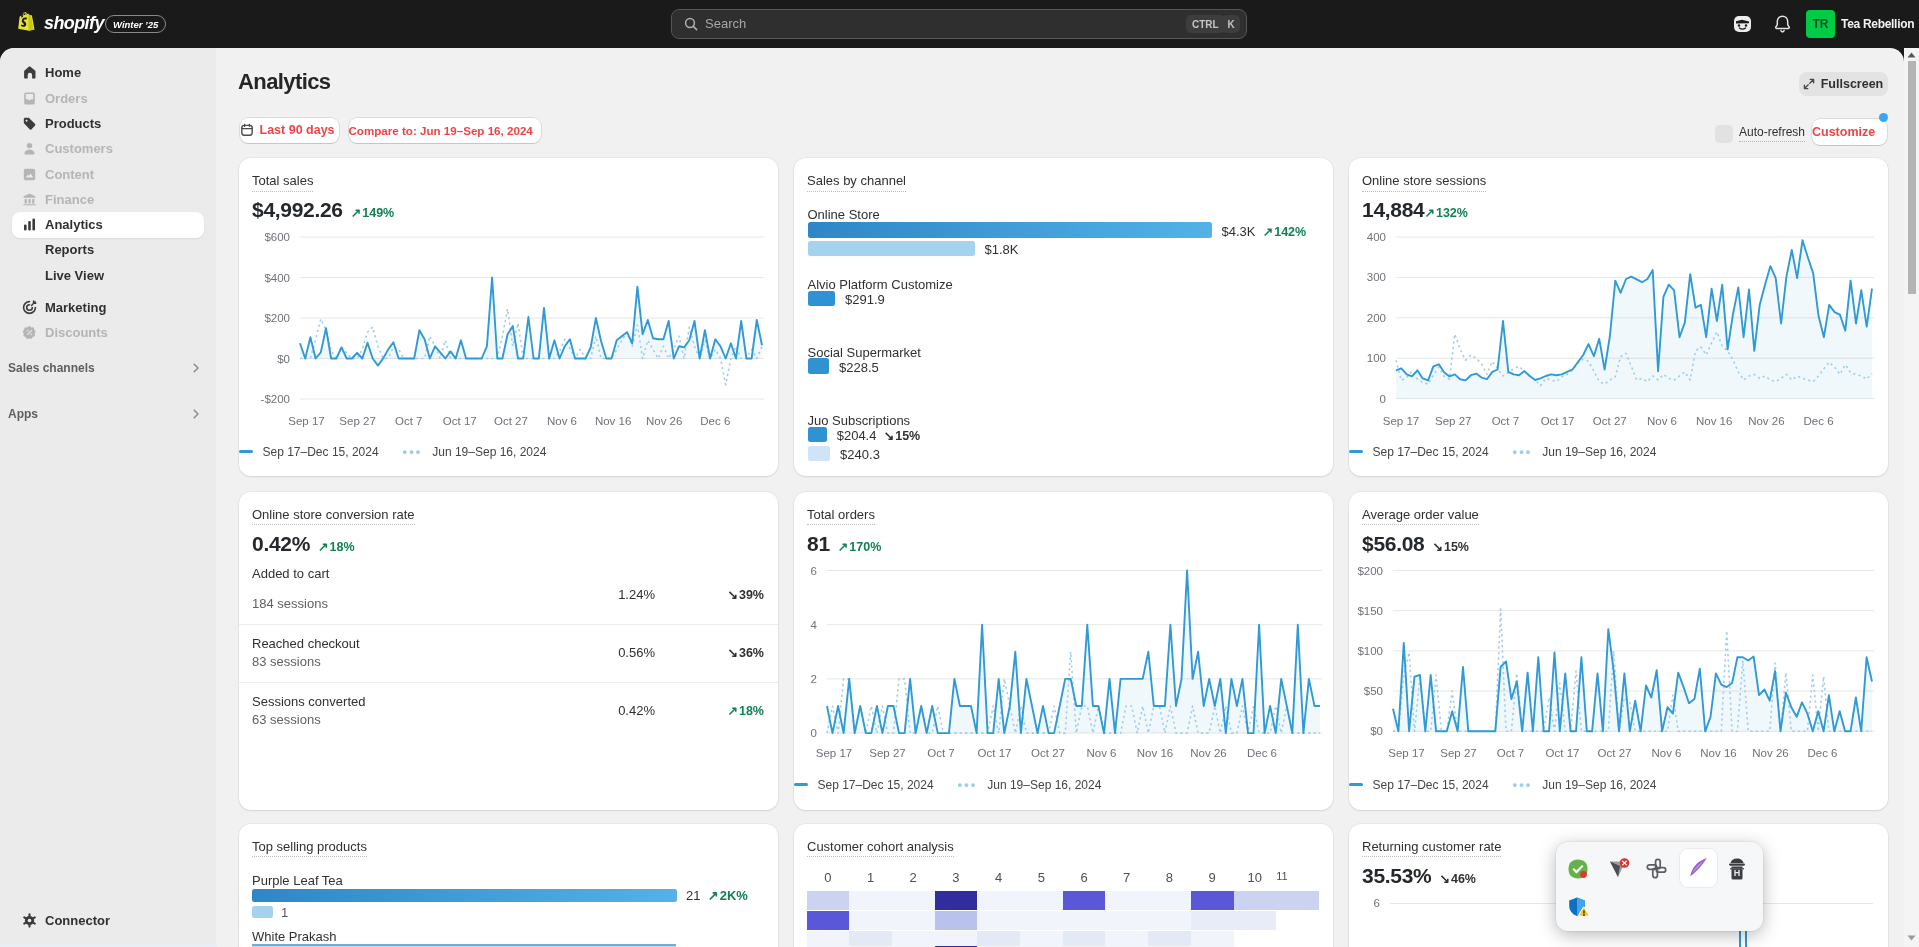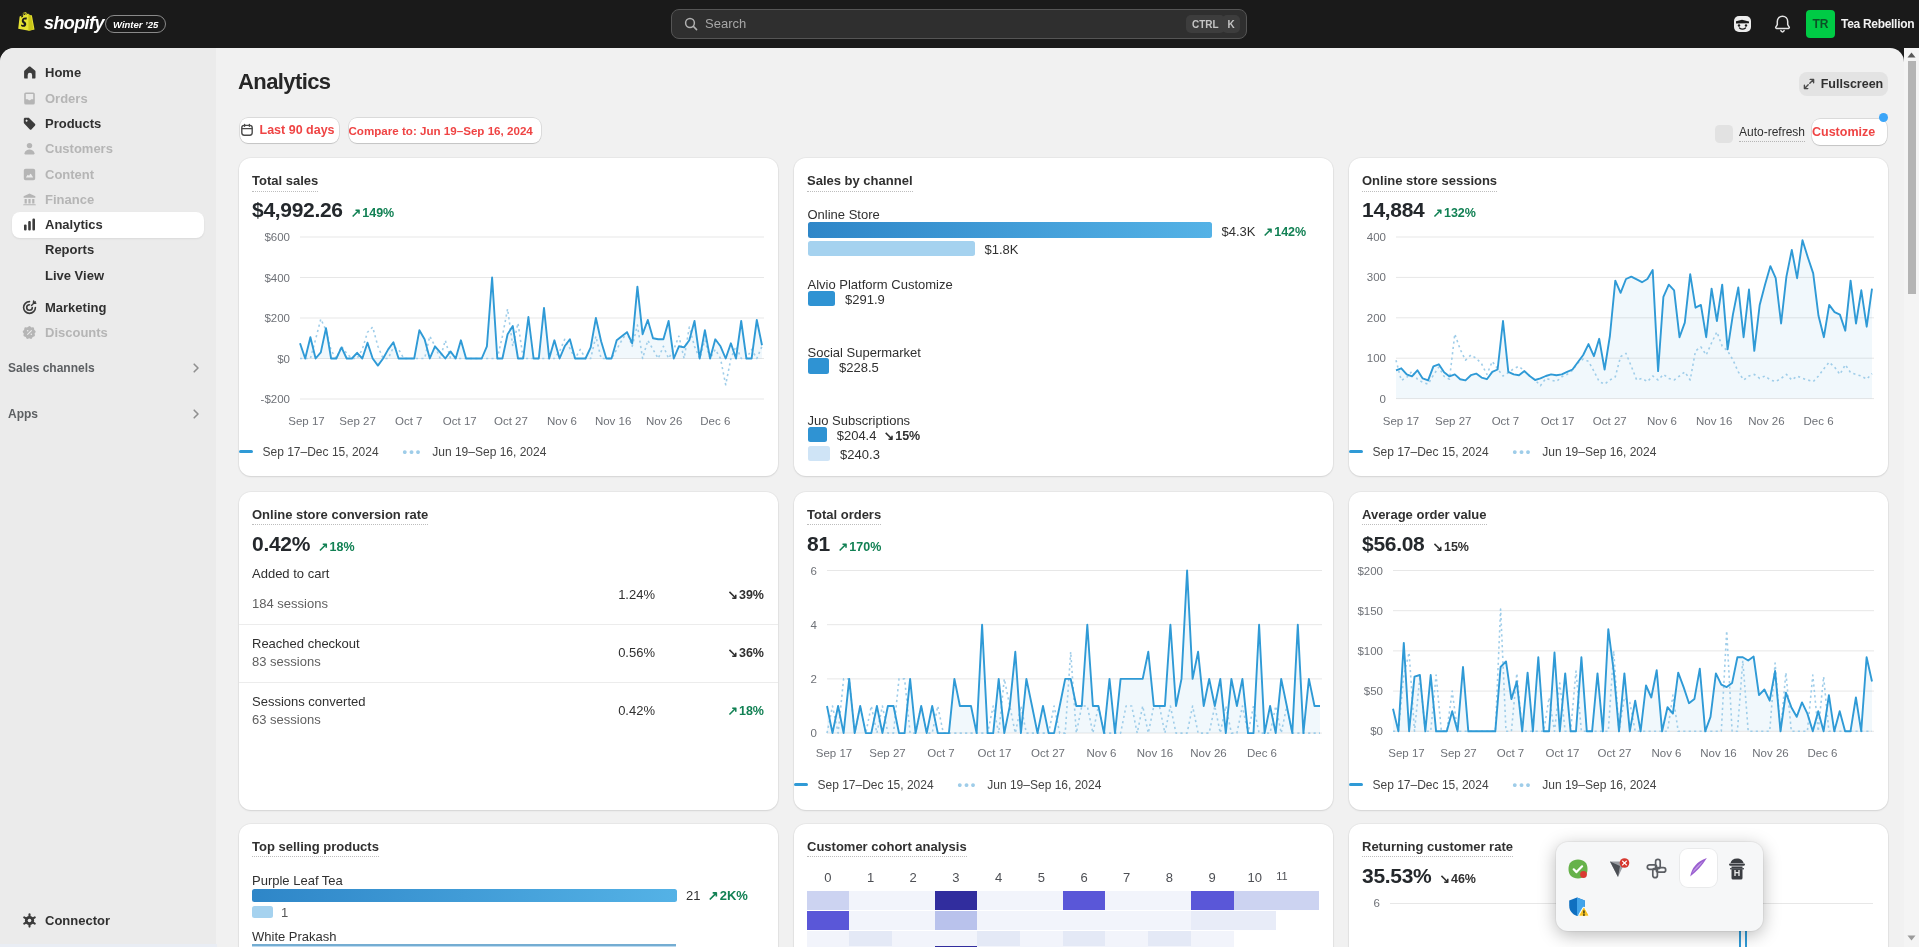--- a/index.html
+++ b/index.html
@@ -5,21 +5,21 @@
 body{background:#1a1a1a;font-family:"Liberation Sans",sans-serif;position:relative}
 .abs{position:absolute}
 .frame{position:absolute;left:0;top:48px;width:1904px;height:899px;background:#f1f1f1;border-radius:14px 14px 0 0;overflow:hidden}
 .sidebar{position:absolute;left:0;top:0;width:216px;height:899px;background:#ebebeb;border-radius:14px 0 0 0}
 .nav{position:absolute;left:12px;width:192px;height:26px;display:flex;align-items:center;gap:8px;padding-left:10px;font-size:13px;font-weight:700;color:#303030;border-radius:8px}
 .nav.dis{color:#b5b5b5}
 .nav.sel{background:#fff;box-shadow:0 1px 2px rgba(0,0,0,.08)}
 .nav .ic{width:15px;height:15px;flex:0 0 15px;display:flex}
 .navhead{position:absolute;left:8px;font-size:12px;font-weight:700;color:#5c5f62}
 .card{position:absolute;width:539px;background:#fff;border-radius:12px;box-shadow:0 0 0 1px rgba(0,0,0,.035),0 1px 2px rgba(0,0,0,.09)}
-.ctitle{position:absolute;font-size:13px;font-weight:700;color:#303030;border-bottom:1.5px dotted #bdbdbd;padding-bottom:2.5px;line-height:14px}
+.ctitle{position:absolute;font-size:13px;font-weight:400;color:#303030;border-bottom:1.5px dotted #bdbdbd;padding-bottom:2.5px;line-height:14px}
 .bignum{position:absolute;font-size:21px;font-weight:700;color:#24282c;letter-spacing:-0.3px}
 .chg{font-size:12.5px;font-weight:700}
 .chg.g{color:#128154}
 .chg.d{color:#303030}
 .lbl13{position:absolute;font-size:13px;color:#303030;line-height:15px}
 .sub13{position:absolute;font-size:13px;color:#616161;line-height:15px}
 .bar{position:absolute;border-radius:2.5px;height:15.5px}
 .legend{position:absolute;display:flex;justify-content:flex-start;align-items:center;gap:10px;font-size:12px;color:#444}
 .btn{position:absolute;background:#fff;border-radius:8px;display:flex;align-items:center;justify-content:flex-start;gap:6px;font-size:12.5px;font-weight:700;color:#ef4444;box-shadow:0 0 0 .66px rgba(0,0,0,.13),0 1px 1px rgba(0,0,0,.1)}
 </style></head><body>
@@ -236,21 +236,21 @@
     <div class="lbl13" style="left:845.0px;top:244.0px">$291.9</div>
     <div class="lbl13" style="left:807.5px;top:296.5px">Social Supermarket</div>
     <div class="bar" style="left:807.5px;top:310px;width:21.5px;background:#2f93d3"></div>
     <div class="lbl13" style="left:839.0px;top:311.5px">$228.5</div>
     <div class="lbl13" style="left:807.5px;top:364.5px">Juo Subscriptions</div>
     <div class="bar" style="left:807.5px;top:378.5px;width:19.2px;background:#2f93d3"></div>
     <div class="lbl13" style="left:836.7px;top:380.0px">$204.4&nbsp;&nbsp;<span class="chg d">↘ 15%</span></div>
     <div class="bar" style="left:807.5px;top:397.5px;width:22.6px;background:#cfe4f6"></div>
     <div class="lbl13" style="left:840.1px;top:399.0px">$240.3</div>
     <div class="ctitle" style="left:1362.0px;top:126px">Online store sessions</div>
-    <div class="bignum" style="left:1362.0px;top:150px">14,884<span class="chg g" style="margin-left:8px;letter-spacing:0">↗ 132%</span></div>
+    <div class="bignum" style="left:1362.0px;top:150px">14,884<span class="chg g" style="margin-left:0;letter-spacing:0">↗ 132%</span></div>
     <svg class="abs" style="left:1356px;top:172px" width="520" height="210" viewBox="0 0 520 210">
       <line x1="40" y1="17.0" x2="518" y2="17.0" stroke="#e7e7e7" stroke-width="1"></line>
       <text x="30" y="21.0" text-anchor="end" font-size="11.5" fill="#6e7177" font-family="Liberation Sans,sans-serif">400</text>
       <line x1="40" y1="57.4" x2="518" y2="57.4" stroke="#e7e7e7" stroke-width="1"></line>
       <text x="30" y="61.4" text-anchor="end" font-size="11.5" fill="#6e7177" font-family="Liberation Sans,sans-serif">300</text>
       <line x1="40" y1="97.8" x2="518" y2="97.8" stroke="#e7e7e7" stroke-width="1"></line>
       <text x="30" y="101.8" text-anchor="end" font-size="11.5" fill="#6e7177" font-family="Liberation Sans,sans-serif">200</text>
       <line x1="40" y1="138.2" x2="518" y2="138.2" stroke="#e7e7e7" stroke-width="1"></line>
       <text x="30" y="142.2" text-anchor="end" font-size="11.5" fill="#6e7177" font-family="Liberation Sans,sans-serif">100</text>
       <line x1="40" y1="178.6" x2="518" y2="178.6" stroke="#e7e7e7" stroke-width="1"></line>

